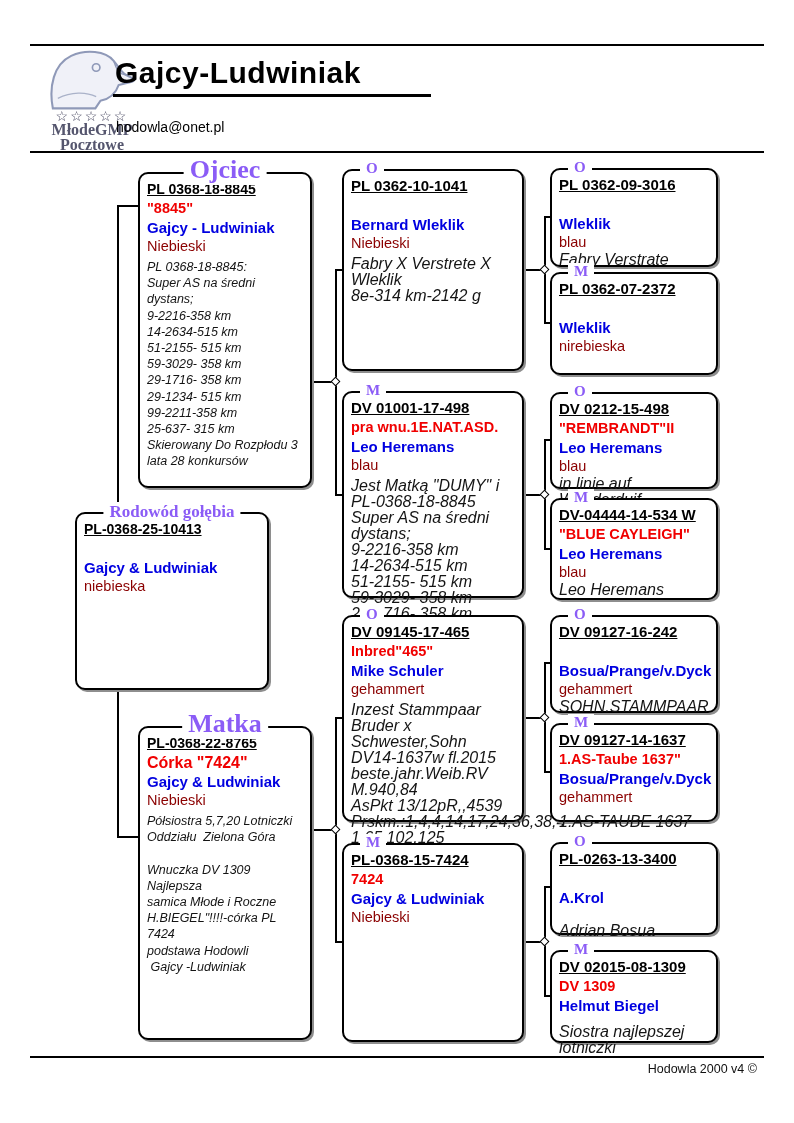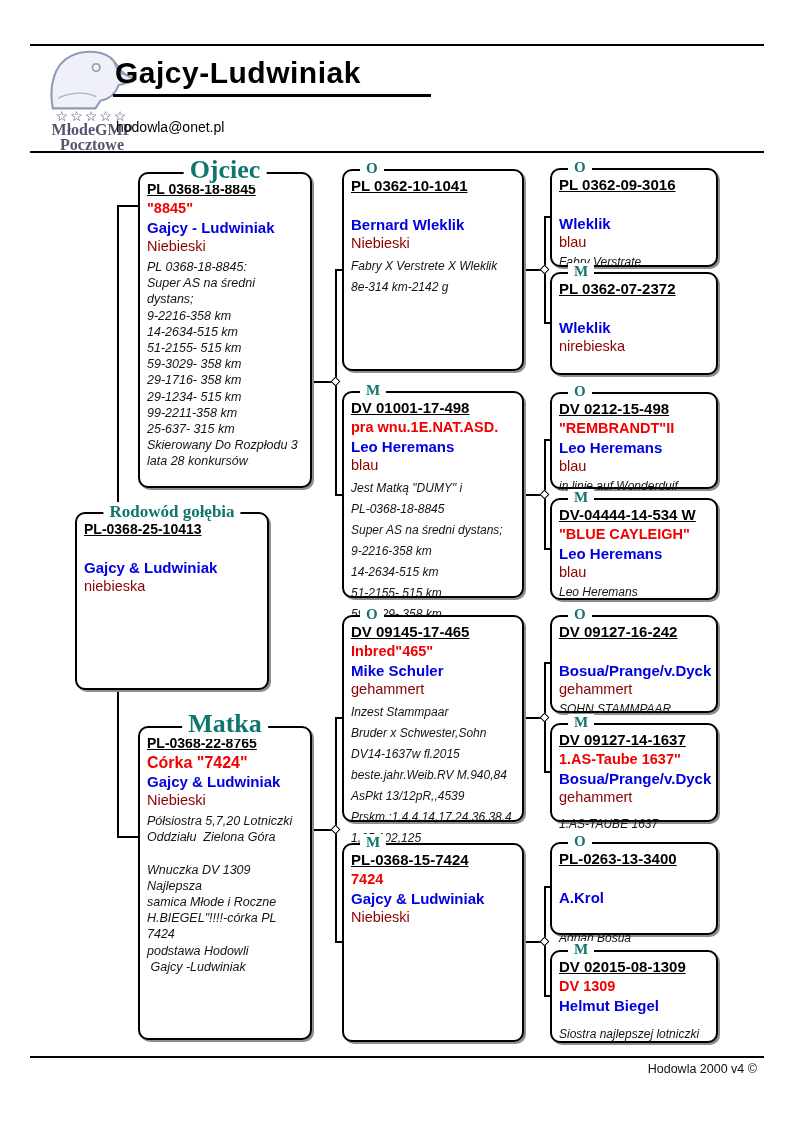--- a/index.html
+++ b/index.html
@@ -23,33 +23,33 @@
     font-size:12.5px; line-height:16.4px; white-space:pre-wrap;
   }
 
   
   .box {
     position:absolute; background:#fff; border:2px solid #000; border-radius:10px;
     box-shadow:2px 2px 0 #8e8e8e; box-sizing:border-box; padding:5px 7px 0 7px;
   }
   .legend {
     position:absolute; background:#fff; padding:0 6px; white-space:nowrap;
-    font-family:"Liberation Serif", serif; font-weight:bold; color:#0f766e;
+    font-family:"Liberation Serif", serif; font-weight:bold; color:#8b5cf6;
   }
   .legend-big   { font-size:26px; top:-19px; left:50%; transform:translateX(-50%); }
   .legend-mid   { font-size:17px; top:-12px; left:50%; transform:translateX(-50%); }
   .legend-small { font-size:15px; top:-11px; left:16px; }
 
   .ring  { font-weight:bold; text-decoration:underline; font-size:15px; line-height:20px; min-height:20px; white-space:nowrap; }
   .ring-big { font-size:14px; }
   .line  { font-size:14.5px; line-height:19px; min-height:19px; white-space:nowrap; }
   .name  { color:#f00000; font-weight:bold; }
   .owner { color:#0000e0; font-weight:bold; font-size:15px; }
   .colorline { color:#8b0000; }
-  .desc  { font-style:italic; font-size:12px; line-height:21px; color:#141414; white-space:pre-wrap; margin-top:3px; }
+  .desc  { font-style:italic; font-size:16px; line-height:16px; color:#141414; white-space:pre-wrap; margin-top:3px; }
   .desc-big { font-size:12.5px; line-height:16.2px; }
 
   
   .hline { position:absolute; height:2px; background:#000; }
   .vline { position:absolute; width:2px;  background:#000; }
   .diamond {
     position:absolute; width:7px; height:7px; background:#fff;
     border:1.5px solid #000; transform:rotate(45deg); box-sizing:border-box;
   }
 

